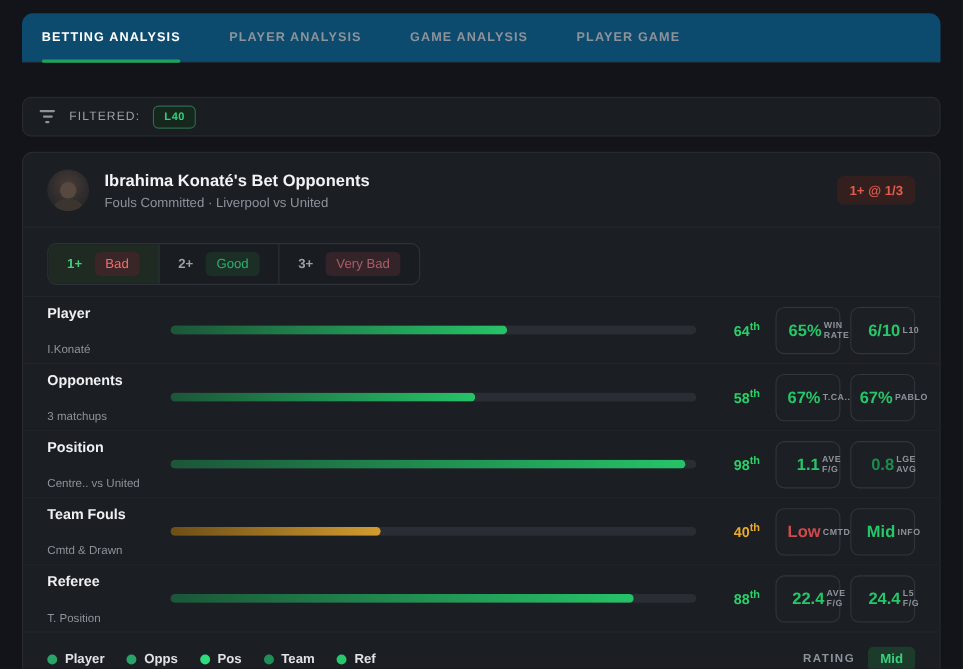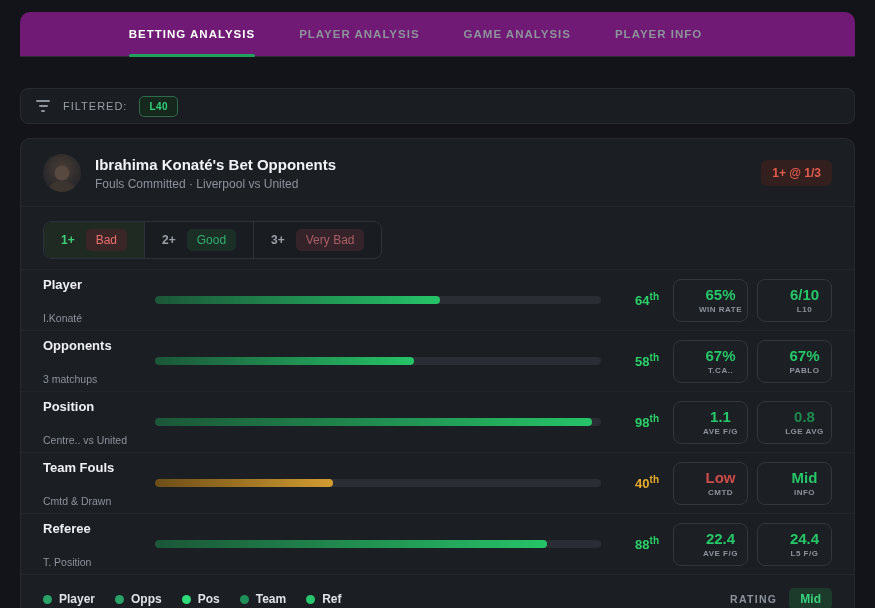--- a/index.html
+++ b/index.html
@@ -6,25 +6,25 @@
   html,body { width:875px; height:608px; }
   body {
     background:#131419;
     font-family:"Liberation Sans", sans-serif;
     color:#eceef0;
     overflow:hidden;
   }
   
   .tabs-panel {
     margin:12px 20px 0 20px;
-    background:#701a75;
+    background:#0c4a6e;
     border-radius:10px 10px 0 0;
     border-bottom:1px solid #2a2e34;
     display:flex; align-items:stretch;
-    padding:0 18px; height:45px;justify-content:center;
+    padding:0 18px; height:45px;
   }
   .tab {
     display:flex; align-items:center;
     font-size:11.5px; font-weight:700; letter-spacing:1px;
     color:#8d939b; margin-right:44px; position:relative;
     cursor:pointer; white-space:nowrap;
   }
   .tab.active { color:#ffffff; }
   .tab.active::after {
     content:""; position:absolute; left:0; right:0; bottom:-1px;
@@ -125,23 +125,23 @@
   .bar-fill[data-color="gold"]  { background:linear-gradient(90deg,#6d4e17,#d29c30); }
   .percentile {
     width:42px; text-align:right; flex-shrink:0;
     font-size:13px; font-weight:800; margin-right:14px;
   }
   .percentile[data-color="green"] { color:#2ad169; }
   .percentile[data-color="gold"]  { color:#e8ab2d; }
   .percentile sup { font-size:10px; }
   .stats { display:flex; gap:9px; flex-shrink:0; }
   .stat-box {
-    width:75px; height:43px;
+    width:59px; height:43px;
     border:1px solid #32363d; border-radius:8px;
-    display:flex; flex-direction:column; align-items:center; justify-content:center;
+    display:flex; flex-direction:row; align-items:center; justify-content:center;
     gap:2px; background:#1c1f24;padding-left:20px;
   }
   .stat-value { font-size:15px; font-weight:800; }
   .stat-value[data-tone="green"] { color:#25c768; }
   .stat-value[data-tone="dim-green"] { color:#1d8a4e; }
   .stat-value[data-tone="red"] { color:#cf4b4b; }
   .stat-label { font-size:8px; font-weight:700; letter-spacing:.5px; color:#8d939b; }
   
   .card-footer {
     border-top:1px solid #23262c;
@@ -159,21 +159,21 @@
     padding:4px 11px; border-radius:5px;
   }
 </style>
 </head>
 <body>
 
 <div class="tabs-panel">
   <div class="tab active">BETTING ANALYSIS</div>
   <div class="tab">PLAYER ANALYSIS</div>
   <div class="tab">GAME ANALYSIS</div>
-  <div class="tab">PLAYER INFO</div>
+  <div class="tab">PLAYER GAME</div>
 </div>
 
 <div class="filter-panel">
   <div class="funnel">
       <span></span>
       <span></span>
       <span></span>
     </div>
   <div class="filter-label">FILTERED:</div>
   <div class="filter-chip">L40</div>

